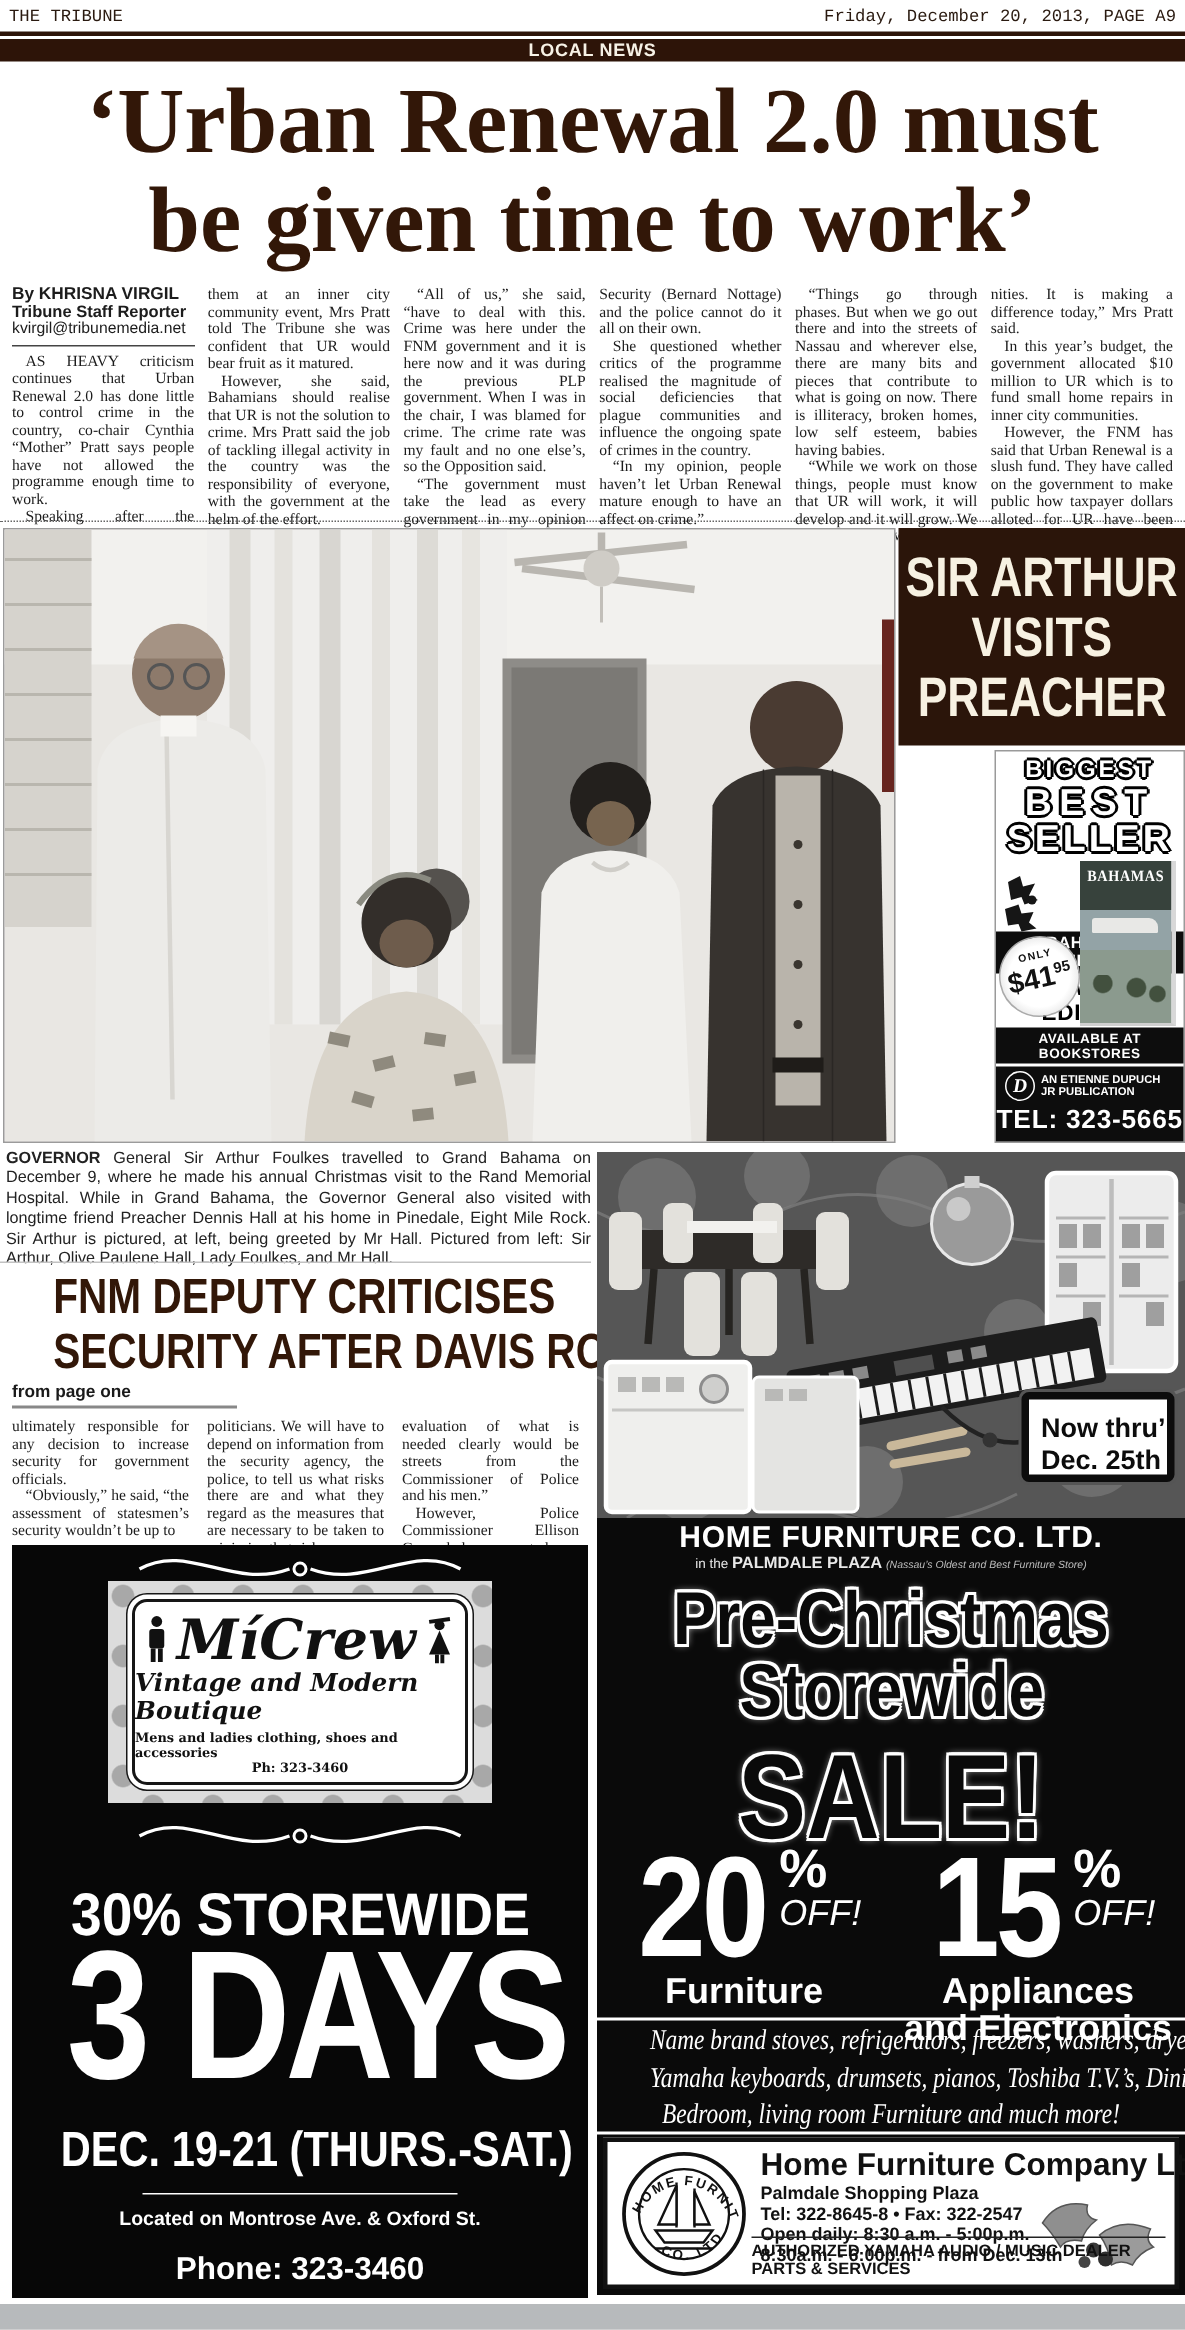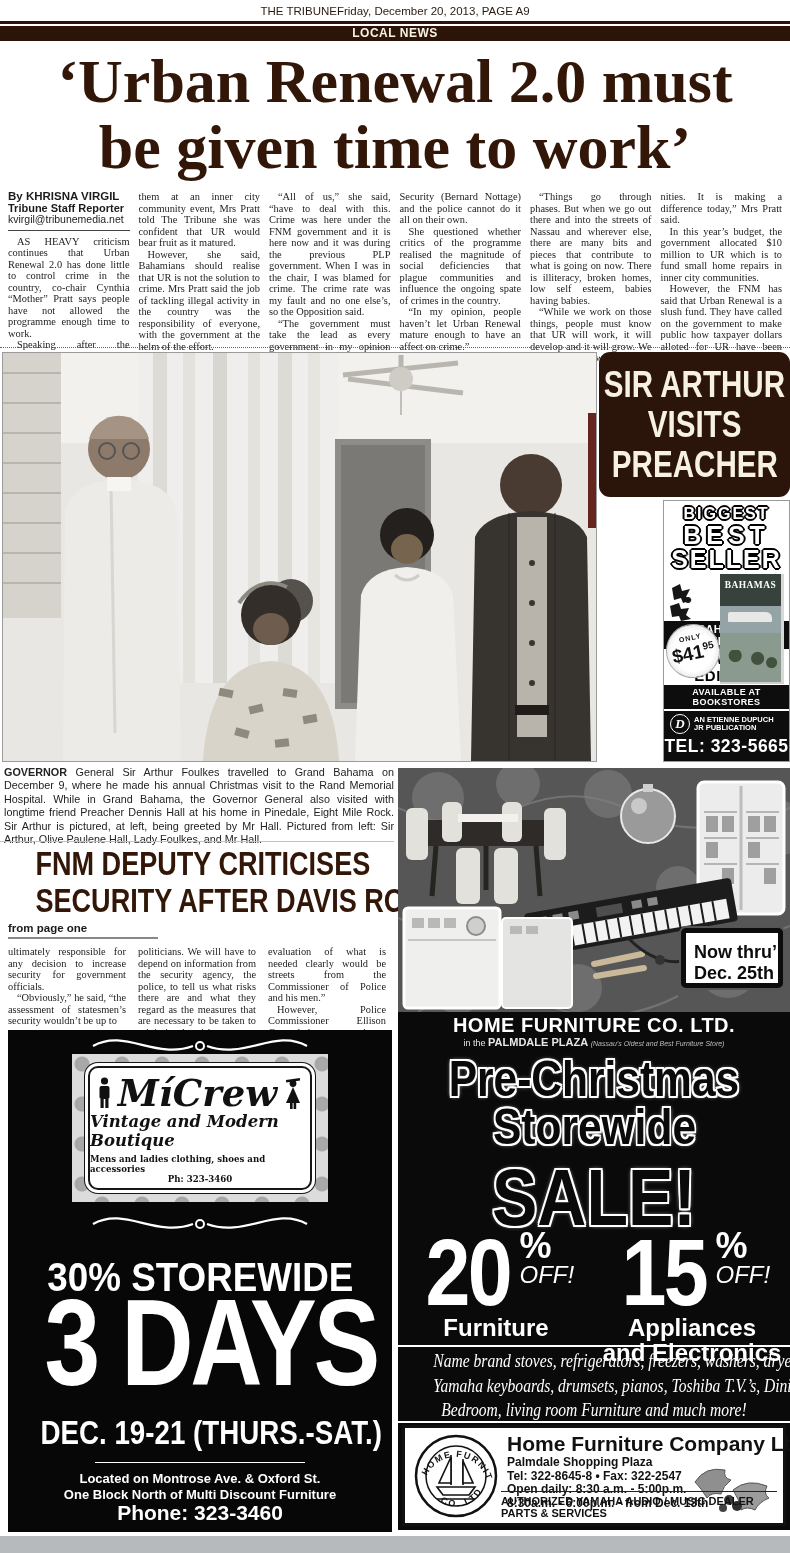--- a/index.html
+++ b/index.html
@@ -1,20 +1,20 @@
 <!DOCTYPE html>
 <html><head>
 <meta charset="utf-8">
 <style>
   * { margin:0; padding:0; box-sizing:border-box; }
   body { background:#888; font-family:"Liberation Serif", serif; }
   .page { position:relative; width:790px; height:1553px; background:#fff; margin:0 auto; overflow:hidden; }
 
   
-  .mast-row { position:absolute; top:5px; left:6px; right:6px; display:flex; justify-content:center; font-family:Liberation Sans, sans-serif; font-size:11.5px; color:#2a1a10; }
+  .mast-row { position:absolute; top:5px; left:6px; right:6px; display:flex; justify-content:space-between; font-family:Liberation Mono, monospace; font-size:11.5px; color:#2a1a10; }
   .mast-rule { position:absolute; top:21px; left:0; right:0; height:3px; background:#2d1408; }
   .section-bar { position:absolute; top:26px; left:0; right:0; height:15px; background:#2d1408; color:#f7f2e6; font-family:"Liberation Sans", sans-serif; font-weight:bold; font-size:12px; text-align:center; line-height:15px; letter-spacing:0.5px; }
 
   
   .headline { position:absolute; top:48px; left:0; right:0; text-align:center; font-family:"Liberation Serif", serif; font-weight:bold; color:#321708; font-size:62px; line-height:66px; }
 
   
   .cols { position:absolute; top:191px; left:8px; right:8px; display:flex; gap:9px; }
   .col { flex:1 1 0; font-size:10.4px; line-height:11.5px; text-align:justify; color:#1c1c1c; }
   .col p { text-indent:9px; }
@@ -22,21 +22,21 @@
   .byline { font-family:"Liberation Sans", sans-serif; border-bottom:1px solid #444; padding-bottom:4px; margin-bottom:5px; }
   .byline .b1 { font-weight:bold; font-size:11.5px; }
   .byline .b2 { font-weight:bold; font-size:11px; }
   .byline .b3 { font-size:10.5px; }
   .dotted-rule { position:absolute; top:347px; left:0; right:0; border-top:1px dotted #666; }
 
   
   .photo { position:absolute; top:352px; left:2px; width:595px; height:410px; border:1px solid #9b9b9b; background:#e9e7e4; overflow:hidden; }
 
   
-  .sirbox { position:absolute; top:352px; left:599px; width:191px; height:145px; background:#2b150a; display:flex; flex-direction:column; justify-content:center; align-items:center;border-radius:11px; }
+  .sirbox { position:absolute; top:352px; left:599px; width:191px; height:145px; background:#2b150a; display:flex; flex-direction:column; justify-content:center; align-items:center; }
   .sirbox .l { color:#f7f1e2; font-family:"Liberation Sans", sans-serif; font-weight:bold; font-size:37px; line-height:40px; transform:scaleX(0.8); white-space:nowrap; }
 
   
   .bs-ad { position:absolute; top:500px; left:663px; width:127px; height:262px; border:1px solid #9a9a9a; background:#fff; display:flex; flex-direction:column; font-family:"Liberation Sans", sans-serif; }
   .bs-big { text-align:center; font-weight:bold; color:#fff; text-shadow:-2px 0 #000,2px 0 #000,0 -2px #000,0 2px #000,-1px -1px #000,1px 1px #000,-1px 1px #000,1px -1px #000; }
   .bs-1 { font-size:16px; letter-spacing:2px; margin-top:4px; }
   .bs-2 { font-size:25px; letter-spacing:5px; line-height:24px; }
   .bs-3 { font-size:25px; letter-spacing:2px; line-height:25px; }
   .bs-mid { position:relative; height:114px; margin-top:2px; }
   .bs-book { position:absolute; right:5px; top:0; width:64px; height:110px; border-right:3px solid #d8d8d8; border-bottom:2px solid #cfcfcf; background:linear-gradient(#37423c 0 30%, #93a3a6 30% 55%, #8b9a8e 55% 100%); }
@@ -356,21 +356,20 @@
     </div>
     <svg class="flourish" style="top:182px;" width="230" height="24" viewBox="0 0 230 24">
       <path d="M8 12 C40 -6 70 26 108 12 M222 12 C190 -6 160 26 122 12" stroke="#fff" stroke-width="2.2" fill="none"></path>
       <circle cx="115" cy="12" r="4" fill="none" stroke="#fff" stroke-width="2"></circle>
     </svg>
     <div class="sw-line1"><span>30% STOREWIDE</span></div>
     <div class="sw-days"><span>3 DAYS</span></div>
     <div class="sw-dec"><span>DEC. 19-21 (THURS.-SAT.)</span></div>
     <div class="sw-div"></div>
     <div class="sw-loc1">Located on Montrose Ave. &amp; Oxford St.</div>
-    <div class="sw-loc2">One Block North of Multi Discount Furniture</div>
     <div class="sw-phone">Phone: 323-3460</div>
   </div>
 
   <div class="hf-ad">
     <div class="hf-collage">
       <svg width="392" height="244" viewBox="0 0 392 244">
         <rect width="392" height="244" fill="#565656"></rect>
         <g fill="#6e6e6e">
           <circle cx="40" cy="30" r="26"></circle>
             <circle cx="120" cy="16" r="22"></circle>

